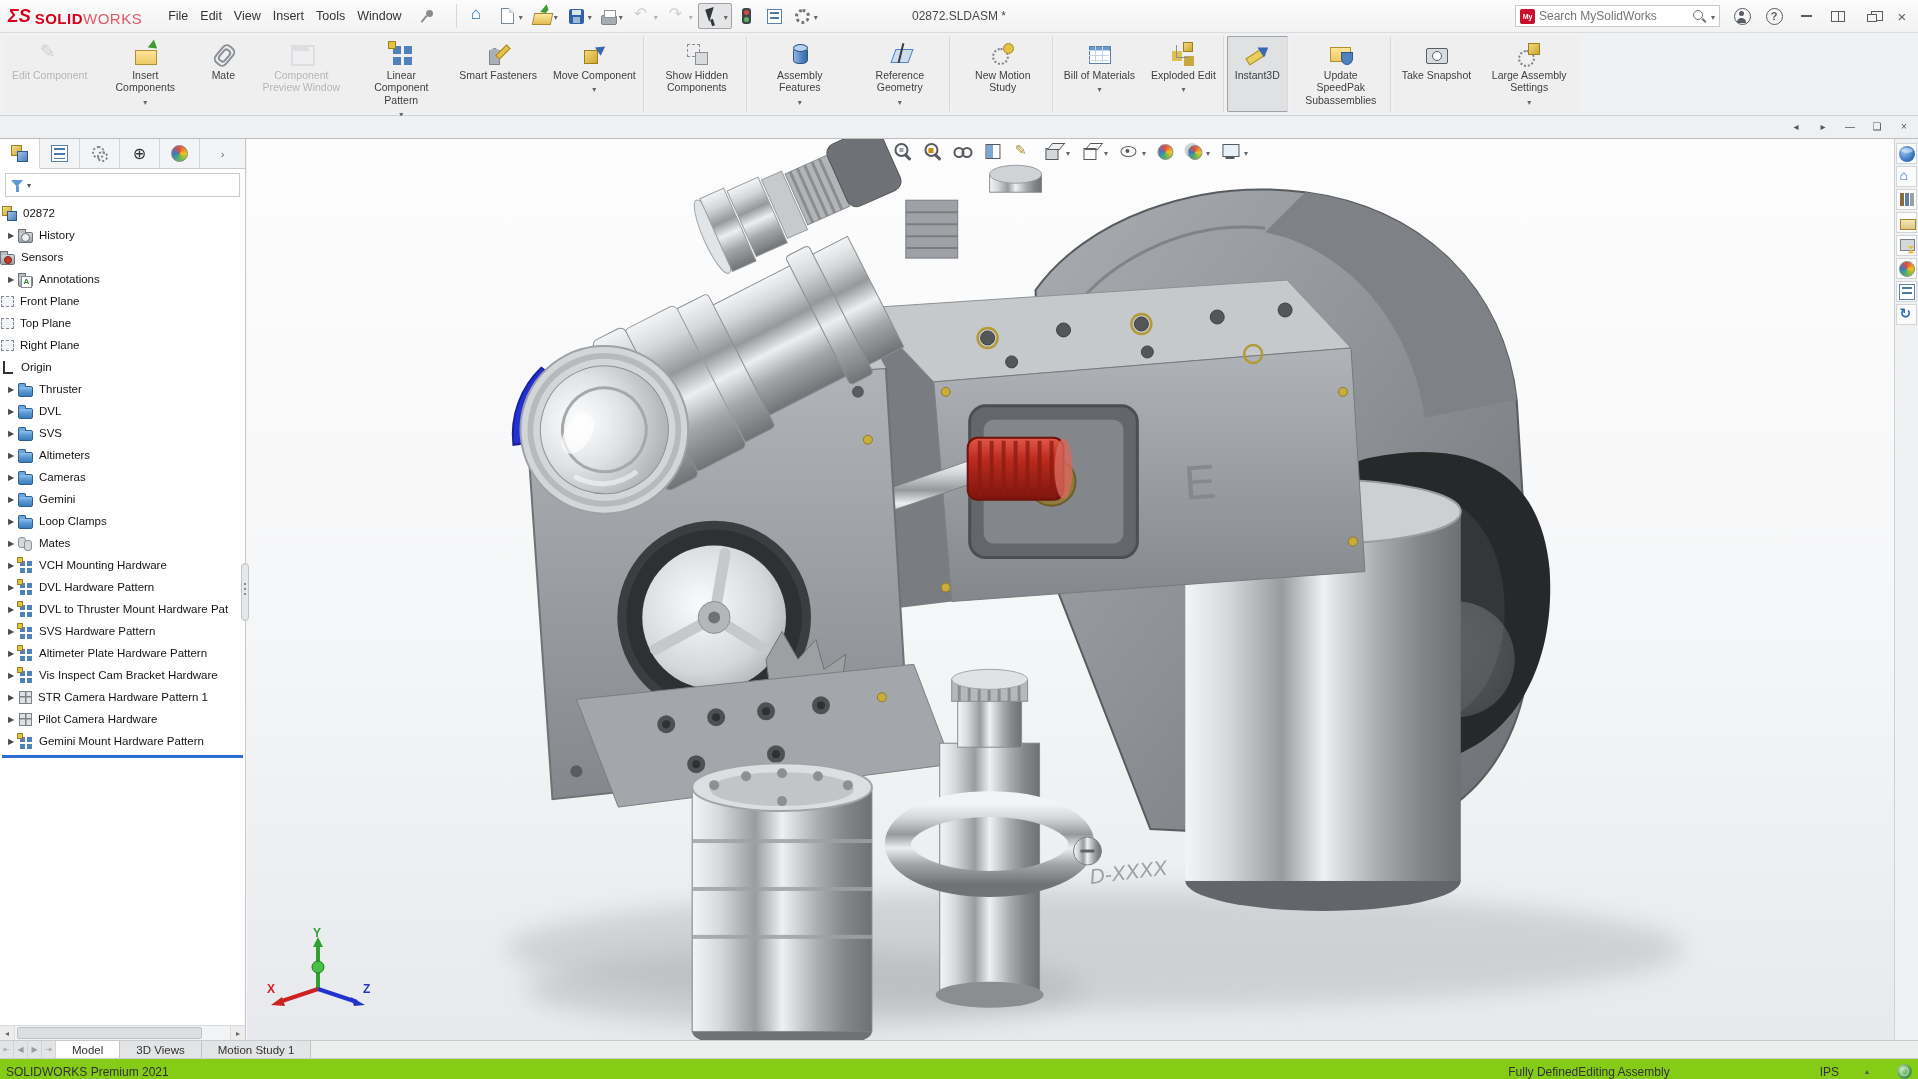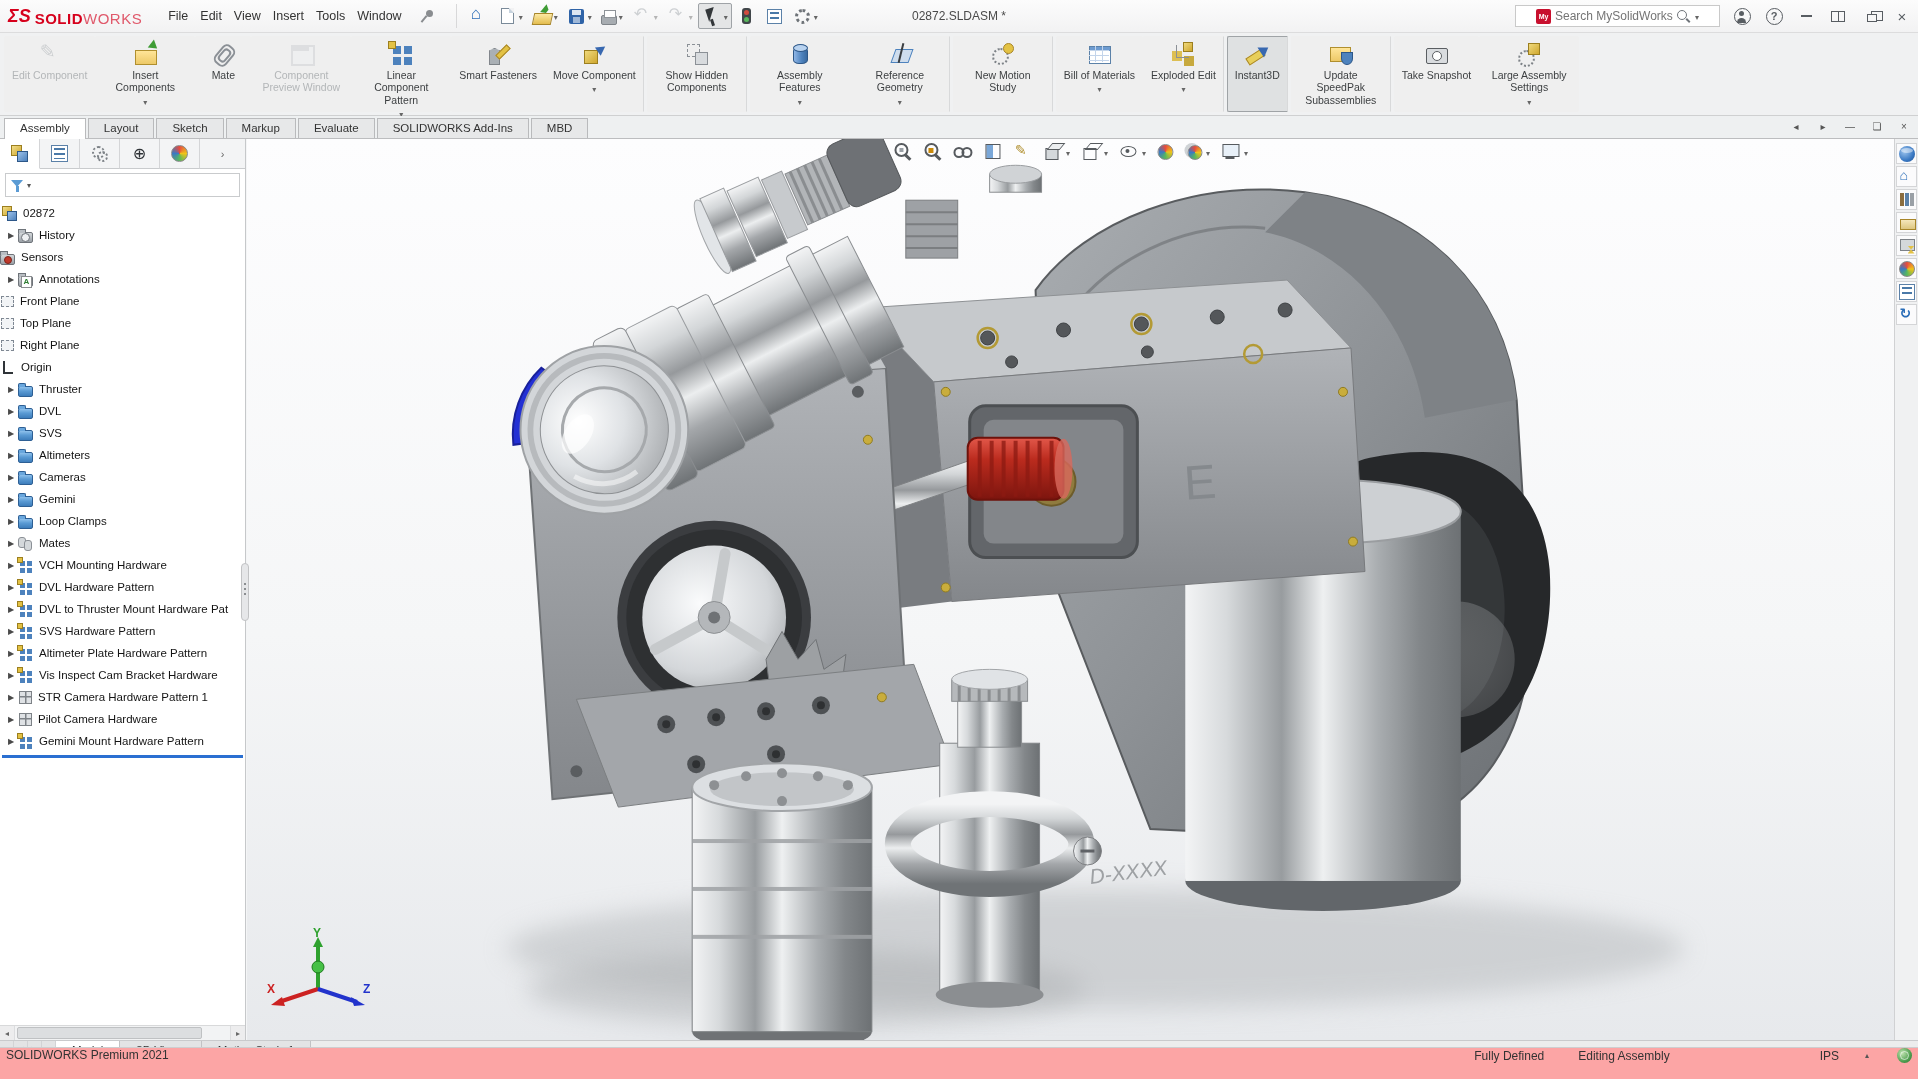--- a/index.html
+++ b/index.html
@@ -20,21 +20,21 @@
 .pin::after{content:"";position:absolute;width:2px;height:8px;background:#8a8d90;transform:rotate(40deg);bottom:0;left:3px}
 .vsep{width:1px;height:24px;background:#d8d8d9;margin:0 8px}
 .qtb{display:flex;align-items:center;gap:1px}
 .qbtn{display:flex;align-items:center;height:26px;padding:0 3px;border:1px solid transparent;border-radius:2px}
 .qbtn.active{background:#e4e5e6;border-color:#9fa3a7}
 .qbtn.disabled{opacity:.45}
 .dd{margin-left:2px}
 .dd::before{content:"▾";font-size:8px;color:#666}
 .doc-title{position:absolute;left:50%;transform:translateX(-50%);font-size:12px;color:#4a4a4a;white-space:nowrap}
 .tb-right{position:absolute;right:6px;display:flex;align-items:center;gap:12px}
-.searchbox{display:flex;align-items:center;width:205px;height:22px;background:#fff;border:1px solid #c9c9c9;padding:0 20px;gap:4px}
+.searchbox{display:flex;align-items:center;width:205px;height:22px;background:#fff;border:1px solid #c9c9c9;padding:0 4px;gap:4px}
 .mysw{width:15px;height:15px;background:#c8102e;border-radius:2px;color:#fff;font-size:7px;font-weight:bold;display:flex;align-items:center;justify-content:center;flex:none}
 .searchbox input{border:0;outline:0;flex:1;font-size:12px;color:#777;background:transparent;font-family:inherit;min-width:0}
 .ic{display:inline-block;position:relative}
 .ic-mag{width:12px;height:12px}
 .ic-mag::before{content:"";position:absolute;width:8px;height:8px;border:1.7px solid #6f747a;border-radius:50%;top:0;left:0}
 .ic-mag::after{content:"";position:absolute;width:2px;height:5px;background:#6f747a;transform:rotate(-45deg);bottom:-1px;right:0}
 .tbi{width:20px;height:20px;display:flex;align-items:center;justify-content:center;position:relative}
 .ic-user{width:17px;height:17px;border:1.6px solid #585d62;border-radius:50%}
 .ic-user::before{content:"";position:absolute;width:5px;height:5px;border-radius:50%;background:#585d62;top:2px;left:4.5px}
 .ic-user::after{content:"";position:absolute;width:9px;height:5px;border-radius:5px 5px 0 0;background:#585d62;bottom:1px;left:2.5px}
@@ -215,24 +215,24 @@
 .tp-props{background:#fff;border:1px solid #5b81a8}
 .tp-props::before{content:"";position:absolute;inset:2px;background:repeating-linear-gradient(#4a79a8 0 2px,transparent 2px 5px)}
 .tp-forum::before{content:"↻";position:absolute;font-size:14px;font-weight:bold;color:#2a6db8;left:1px;top:-2px}
 
 
 .bottabs{position:absolute;left:0;right:0;top:1040px;height:18px;background:#eceded;border-top:1px solid #c9cacc;display:flex;align-items:stretch;z-index:45}
 .navbtns{display:flex;flex:none}
 .navbtns span{width:14px;display:flex;align-items:center;justify-content:center;font-size:8px;color:#9a9da0;background:#e3e4e5;border-right:1px solid #d2d3d5}
 .btab{padding:1px 16px 0;font-size:11.5px;color:#333;display:flex;align-items:center;background:#e3e4e5;border-right:1px solid #c2c3c5;white-space:nowrap}
 .btab.active{background:#fff;font-weight:normal}
-.statusbar{position:absolute;left:0;right:0;bottom:0;height:32px;background:#fca5a5;border-top:1px solid #cdced0;display:flex;align-items:flex-start;font-size:12px;color:#333;z-index:45}
+.statusbar{position:absolute;left:0;right:0;bottom:0;height:21px;background:#84cc16;border-top:1px solid #cdced0;display:flex;align-items:flex-end;font-size:12px;color:#333;z-index:45}
 .statusbar .left{padding-left:6px}
 .statusbar .right{margin-left:auto;display:flex;align-items:center;gap:0}
-.st-def{margin-right:34px}
+.st-def{}
 .st-mode{margin-right:150px}
 .st-units{margin-right:26px}
 .st-ddup{font-size:8px;color:#555;margin-right:28px}
 .st-globe{width:15px;height:15px;border-radius:50%;background:radial-gradient(circle at 35% 35%,#bfe3b0,#4f9e4f 60%,#2d6e35);margin-right:6px;position:relative}
 .st-globe::before{content:"";position:absolute;inset:3px;border:1px solid rgba(255,255,255,.6);border-radius:50%}
 </style>
 </head>
 <body>
 
 <div class="app">
@@ -439,30 +439,20 @@
       </button>
 
       <button class="rbtn">
         <span class="ricon ric-large"></span>
         <span class="rlbl">Large Assembly Settings</span>
         <span class="dd"></span>
       </button>
     </div>
 
   <div class="tabrow">
-    <div style="display:flex;align-items:flex-end">
-
-    <span class="ctab active">Assembly</span>
-        <span class="ctab">Layout</span>
-        <span class="ctab">Sketch</span>
-        <span class="ctab">Markup</span>
-        <span class="ctab">Evaluate</span>
-        <span class="ctab">SOLIDWORKS Add-Ins</span>
-        <span class="ctab">MBD</span>
-      </div>
     <div class="docctl">
 
     <span>◂</span>
         <span>▸</span>
         <span>—</span>
         <span>❏</span>
         <span>×</span>
       </div>
   </div>
 

